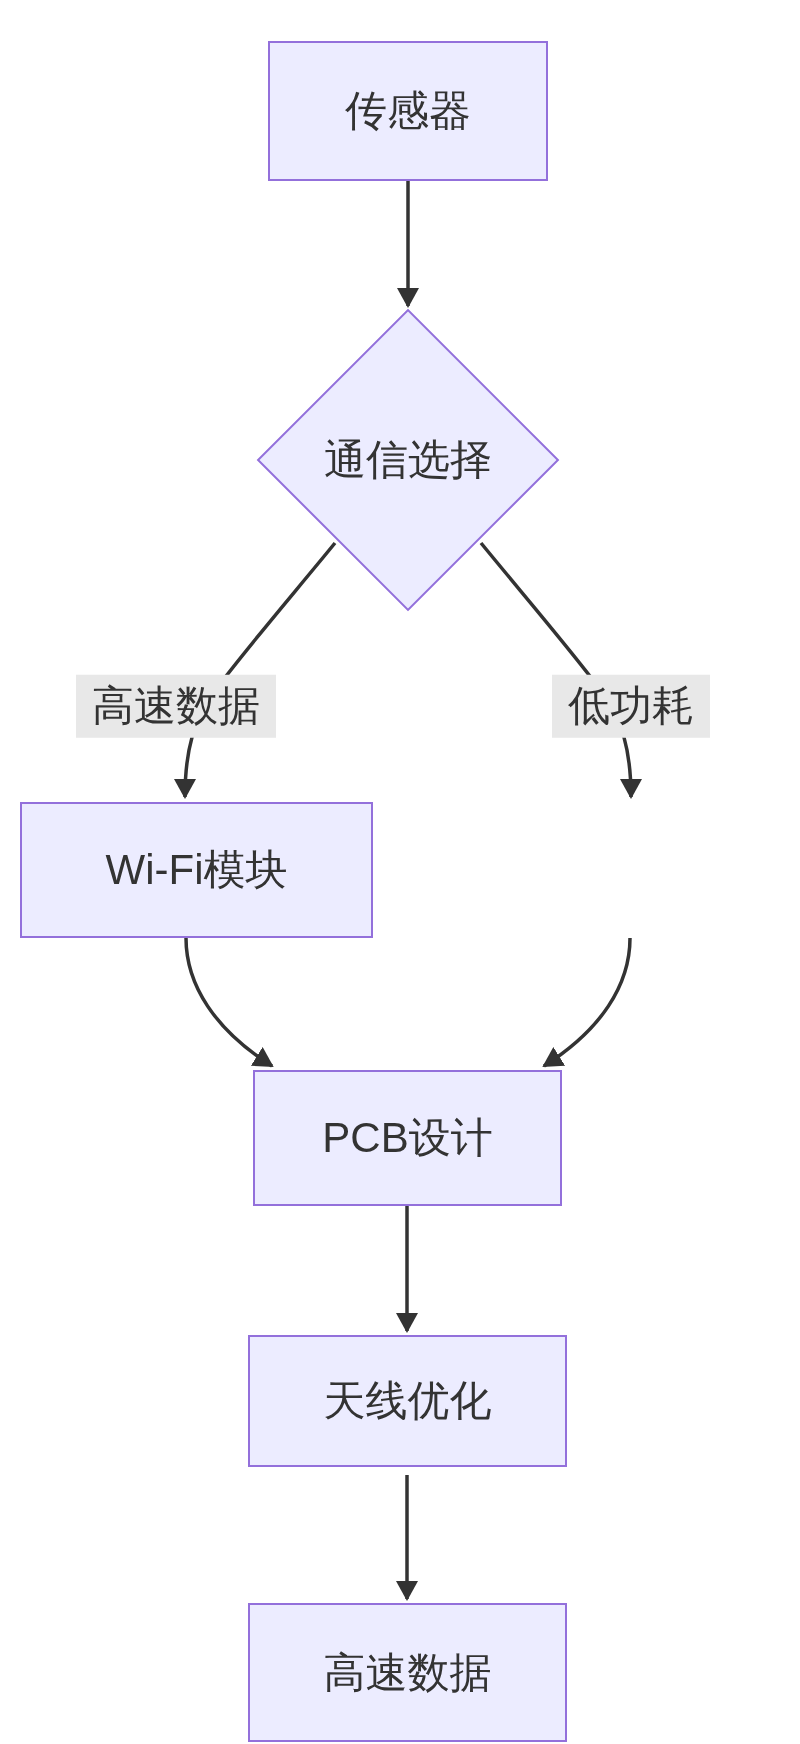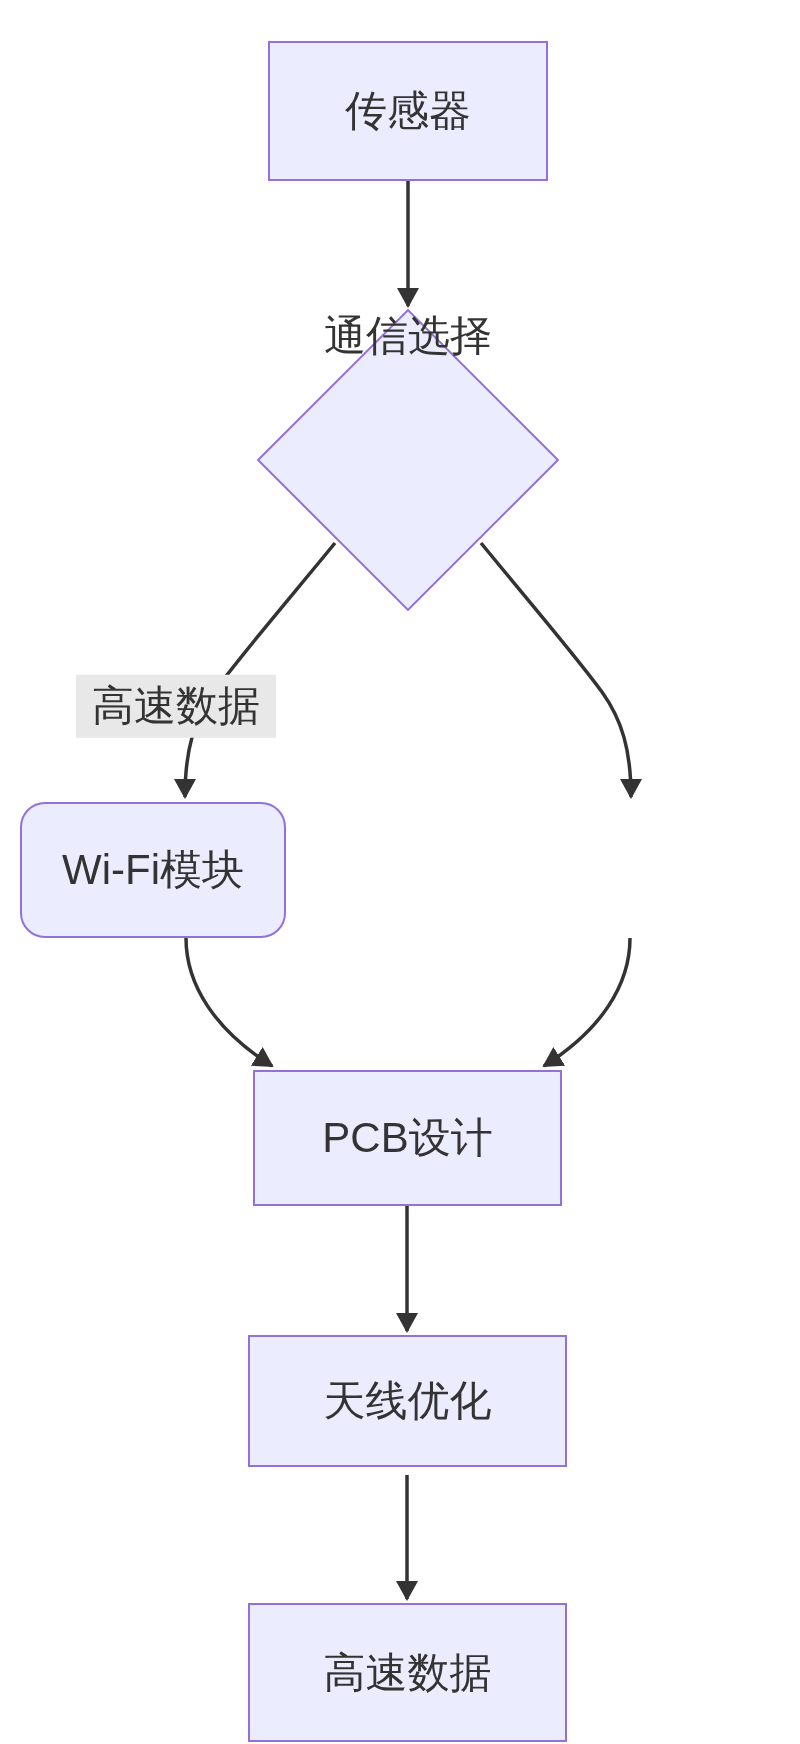--- a/index.html
+++ b/index.html
@@ -57,40 +57,40 @@
     background: var(--node-fill);
     border: 2.5px solid var(--node-border);
   }
   .diamond-text {
     position: absolute;
     left: 256px;
     top: 288px;
     width: 304px;
     height: 304px;
     display: flex;
-    align-items: flex-start;
+    align-items: center;
     justify-content: center;
     font-size: 42px;
     color: var(--text-color);
     white-space: nowrap;
   }
 
   .edge-label {
     position: absolute;
     transform: translate(-50%, -50%);
     background: var(--edge-label-bg);
     padding: 5px 16px;
     font-size: 42px;
     line-height: 1.25;
     color: var(--text-color);
     white-space: nowrap;
   }
 
   .node-sensor  { left: 268px; top: 21px;   width: 280px; height: 140px; }
-  .node-wifi    { left: 20px;  top: 782px;  width: 266px; height: 136px; border-radius: 25px; }
+  .node-wifi    { left: 20px;  top: 782px;  width: 353px; height: 136px; }
   .node-ble     { left: 480px; top: 782px;  width: 300px; height: 136px; }
   .node-pcb     { left: 253px; top: 1050px; width: 309px; height: 136px; }
   .node-antenna { left: 248px; top: 1315px; width: 319px; height: 132px; }
   .node-power   { left: 248px; top: 1583px; width: 319px; height: 139px; }
 
   .label-highspeed { left: 176px; top: 686px; }
   .label-lowpower  { left: 631px; top: 686px; }
 </style>
 </head>
 <body>
@@ -124,20 +124,23 @@
   </div>
 
   <div class="diamond-shape"></div>
   <div class="diamond-text">
     <span>通信选择</span>
   </div>
 
   <div class="edge-label label-highspeed">
     <span>高速数据</span>
   </div>
+  <div class="edge-label label-lowpower">
+    <span>低功耗</span>
+  </div>
 
   <div class="node node-wifi">
     <span>Wi-Fi模块</span>
   </div>
 
 
   <div class="node node-pcb">
     <span>PCB设计</span>
   </div>
 

